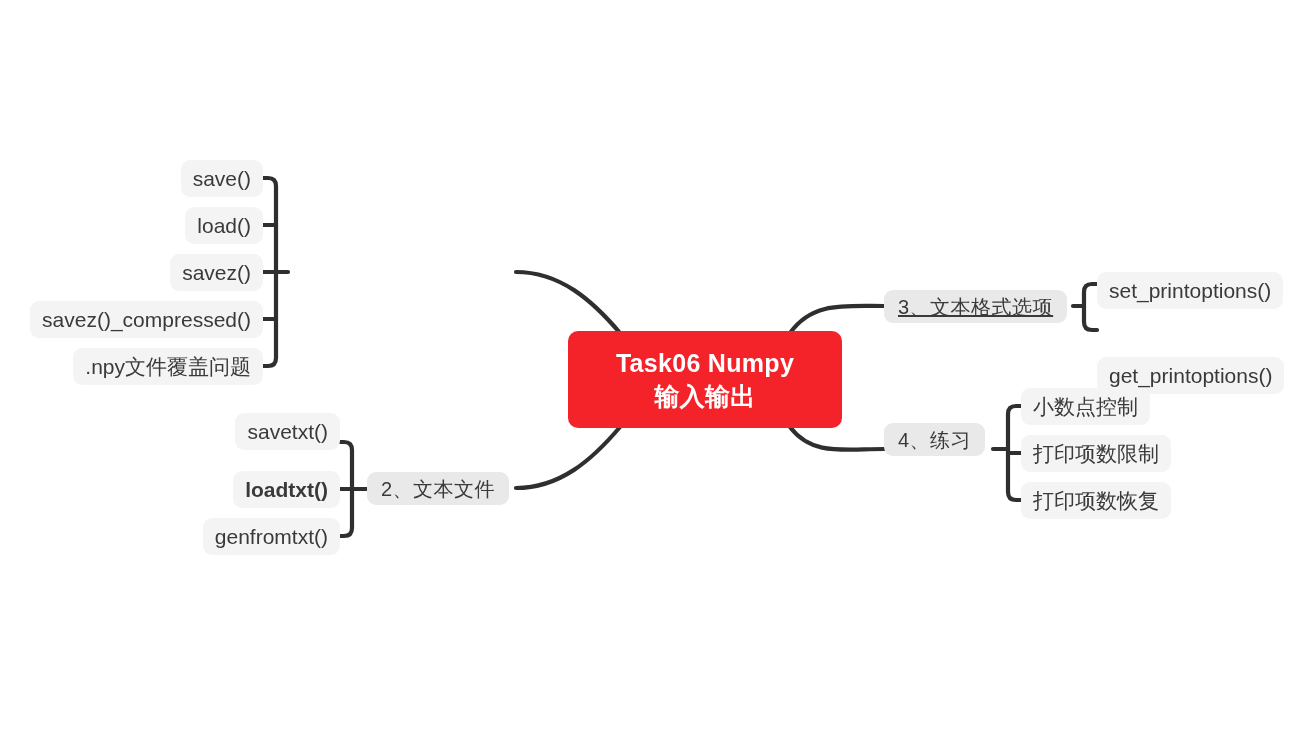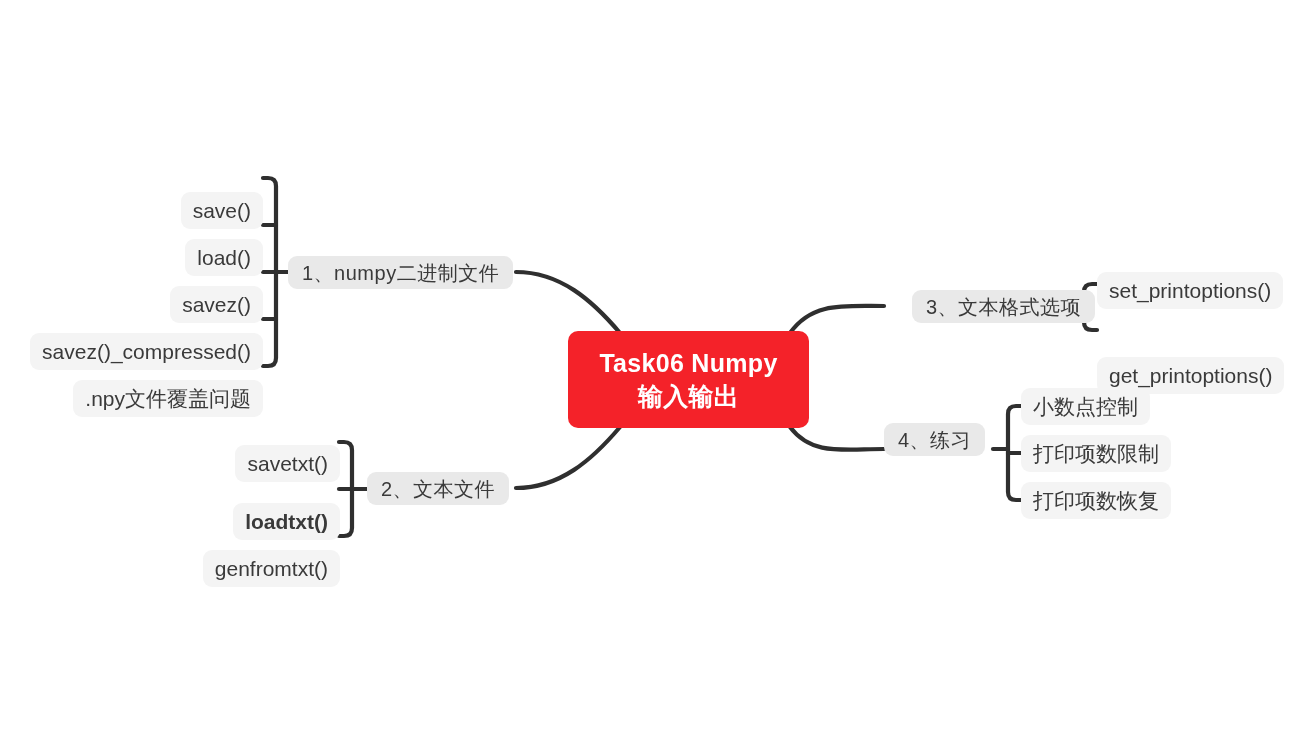--- a/index.html
+++ b/index.html
@@ -16,28 +16,28 @@
 
   .leaf{
     background:#f4f4f4;border-radius:9px;color:#3a3a3a;
     font-size:21px;line-height:1;padding:0 12px;height:37px;
   }
   .branch{
     background:#e9e9e9;border-radius:9px;color:#3a3a3a;
     font-size:20px;line-height:1;padding:0 14px;height:33px;
     letter-spacing:.5px;
   }
-  .leaf.r-align{justify-content:flex-end;margin-top:32px;}
+  .leaf.r-align{justify-content:flex-end;}
   .leaf.l-align{justify-content:flex-start;}
 
   .central{
     background:#f42229;border-radius:10px;color:#ffffff;
     font-weight:bold;font-size:25px;line-height:33px;
     text-align:center;flex-direction:column;
-    left:568px;top:331px;width:241px;height:97px;
+    left:568px;top:331px;width:274px;height:97px;
     letter-spacing:.3px;
   }
   .central .ln{display:block;}
 </style>
 </head>
 <body>
 
 <div id="canvas">
 
   <svg id="wires" viewBox="0 0 1313 735" xmlns="http://www.w3.org/2000/svg">
@@ -68,35 +68,34 @@
       <path d="M 1021 453 L 1008 453"></path>
       <path d="M 993 449 L 1008 449"></path>
     </g>
   </svg>
 
   <div class="node central">
     <span class="ln">Task06 Numpy</span>
     <span class="ln">输入输出</span>
   </div>
 
-  <div class="node branch" style="left:288px;top:256px;">1、numpy二进制文件</div>
 
   <div class="node leaf r-align" style="right:1050px;top:160px;">save()</div>
   <div class="node leaf r-align" style="right:1050px;top:207px;">load()</div>
   <div class="node leaf r-align" style="right:1050px;top:254px;">savez()</div>
   <div class="node leaf r-align" style="right:1050px;top:301px;">savez()_compressed()</div>
   <div class="node leaf r-align" style="right:1050px;top:348px;">.npy文件覆盖问题</div>
 
   <div class="node branch" style="left:367px;top:472px;">2、文本文件</div>
 
   <div class="node leaf r-align" style="right:973px;top:413px;">savetxt()</div>
   <div class="node leaf r-align" style="right:973px;top:471px;font-weight:bold;">loadtxt()</div>
   <div class="node leaf r-align" style="right:973px;top:518px;">genfromtxt()</div>
 
-  <div class="node branch" style="left:912px;top:290px;">3、文本格式选项</div>
+  <div class="node branch" style="left:884px;top:290px;text-decoration:underline;">3、文本格式选项</div>
 
   <div class="node leaf l-align" style="left:1097px;top:272px;">set_printoptions()</div>
   <div class="node leaf l-align" style="left:1097px;top:313px;margin-top:44px;">get_printoptions()</div>
 
   <div class="node branch" style="left:884px;top:423px;">4、练习</div>
 
   <div class="node leaf l-align" style="left:1021px;top:388px;">小数点控制</div>
   <div class="node leaf l-align" style="left:1021px;top:435px;">打印项数限制</div>
   <div class="node leaf l-align" style="left:1021px;top:482px;">打印项数恢复</div>
 

